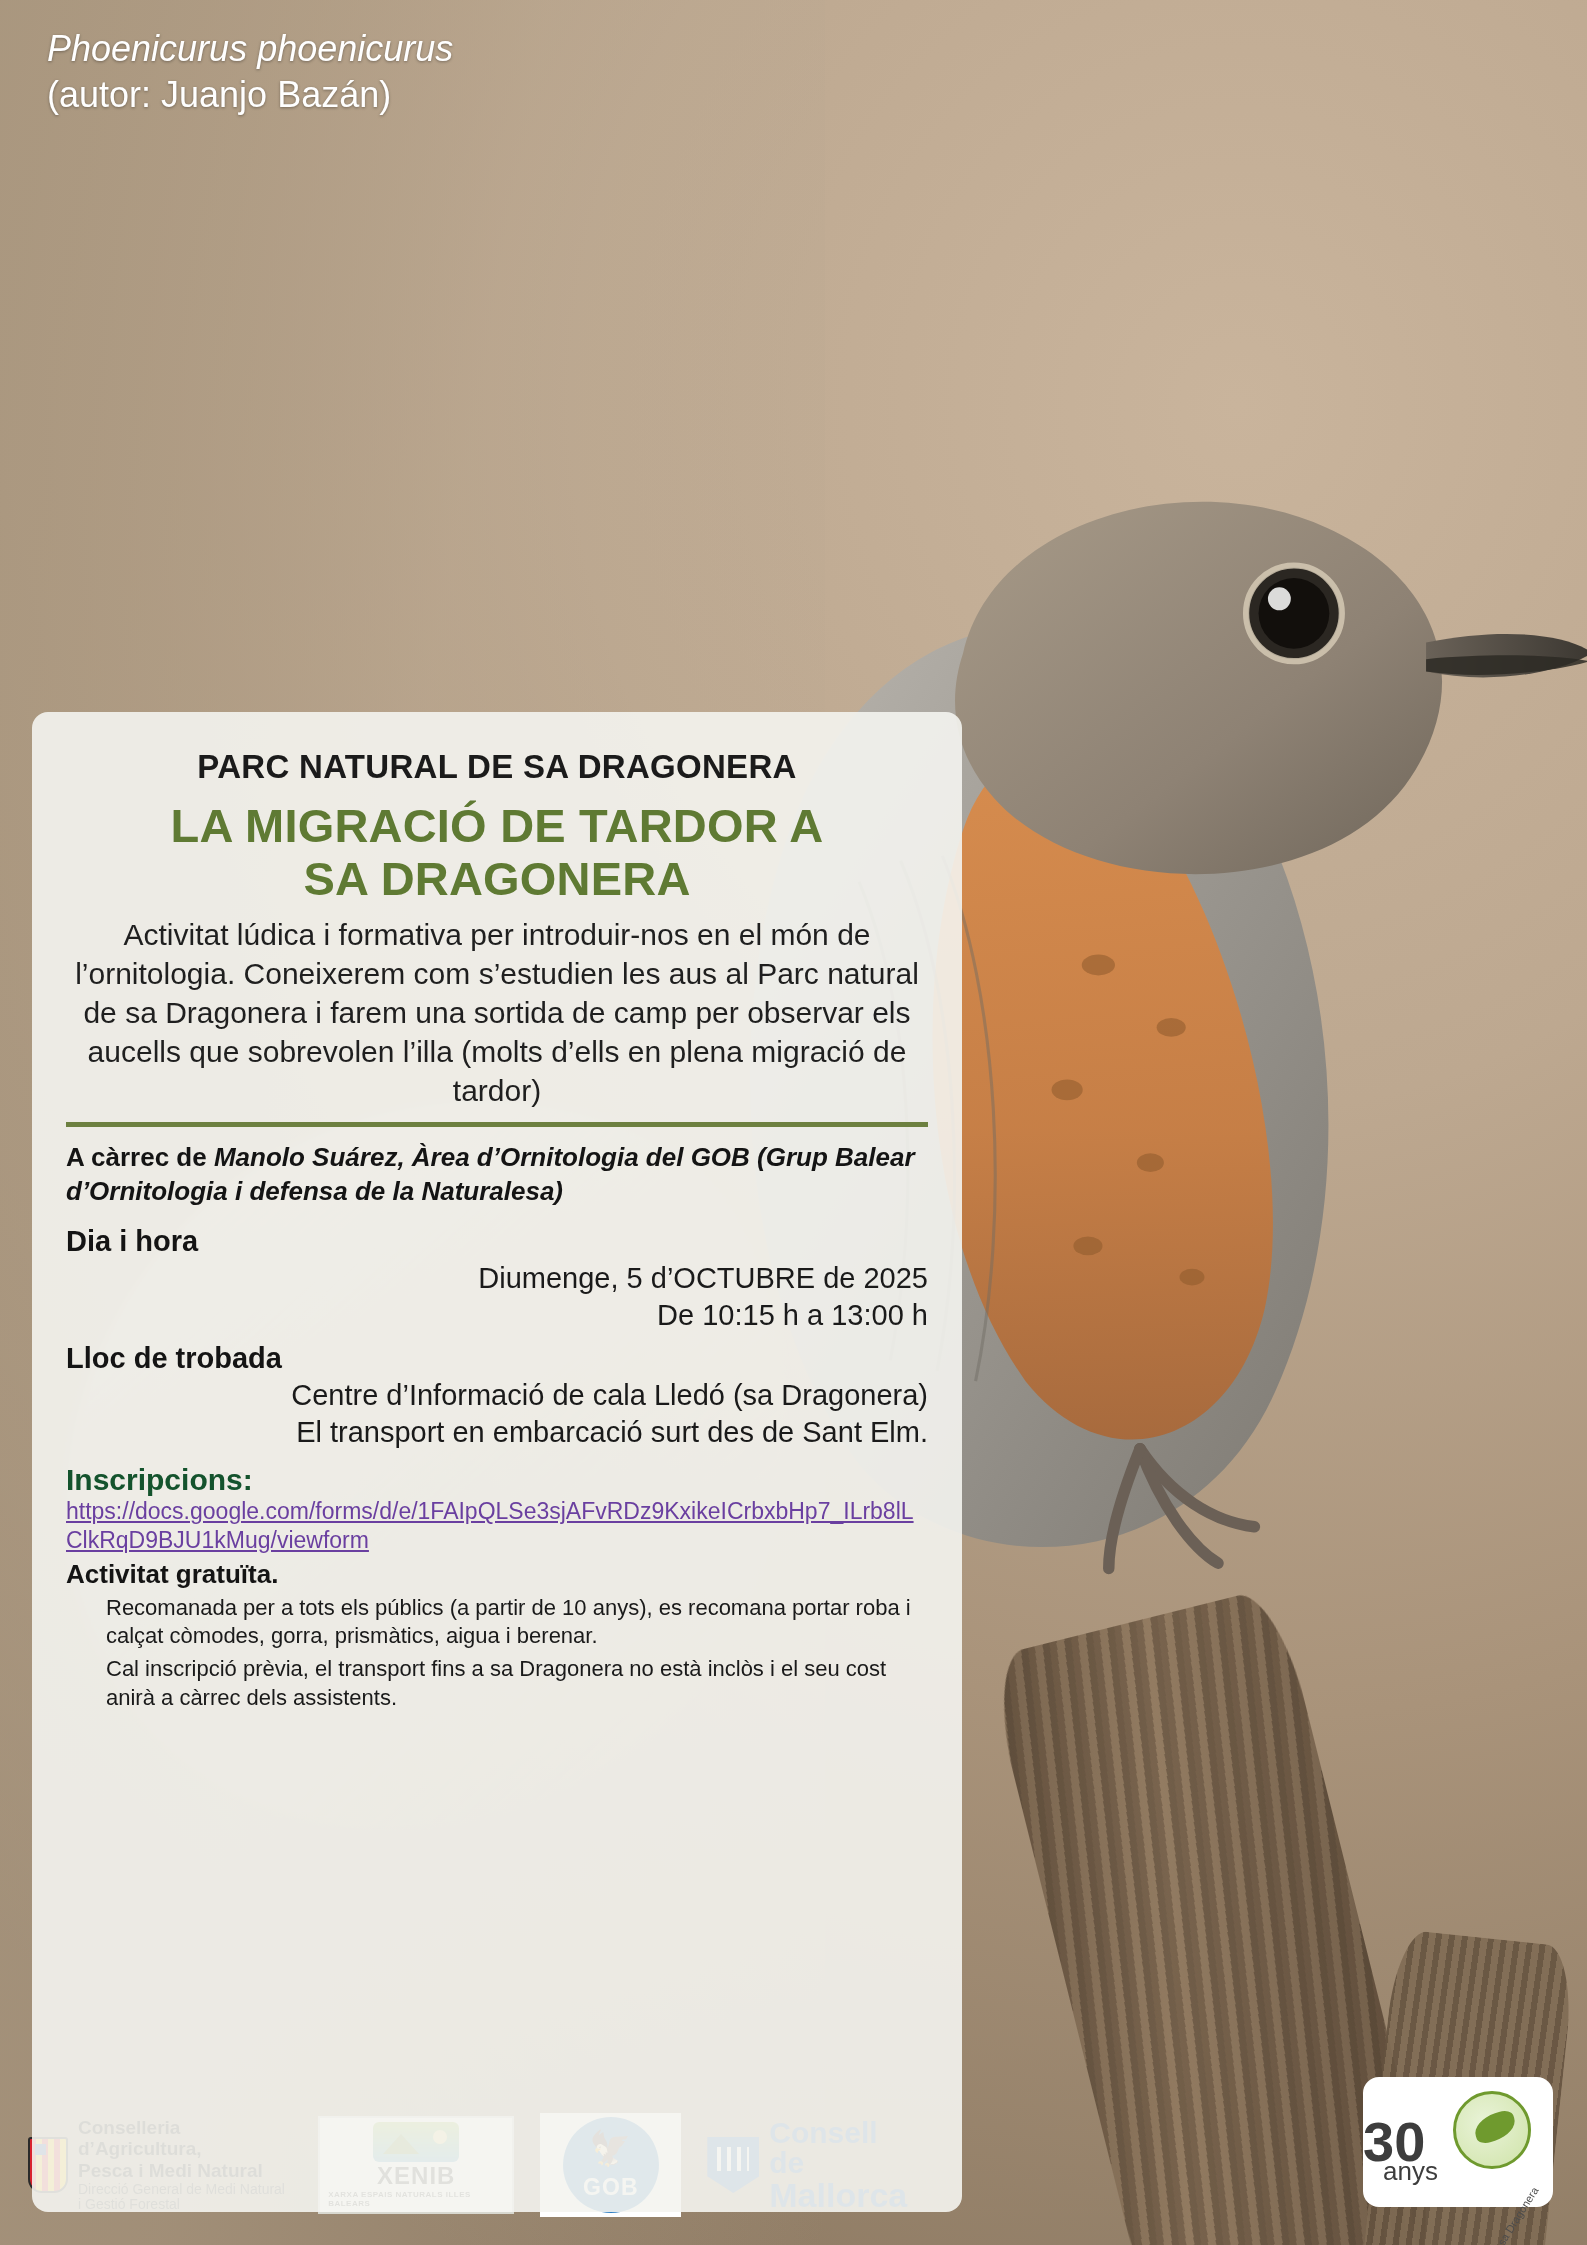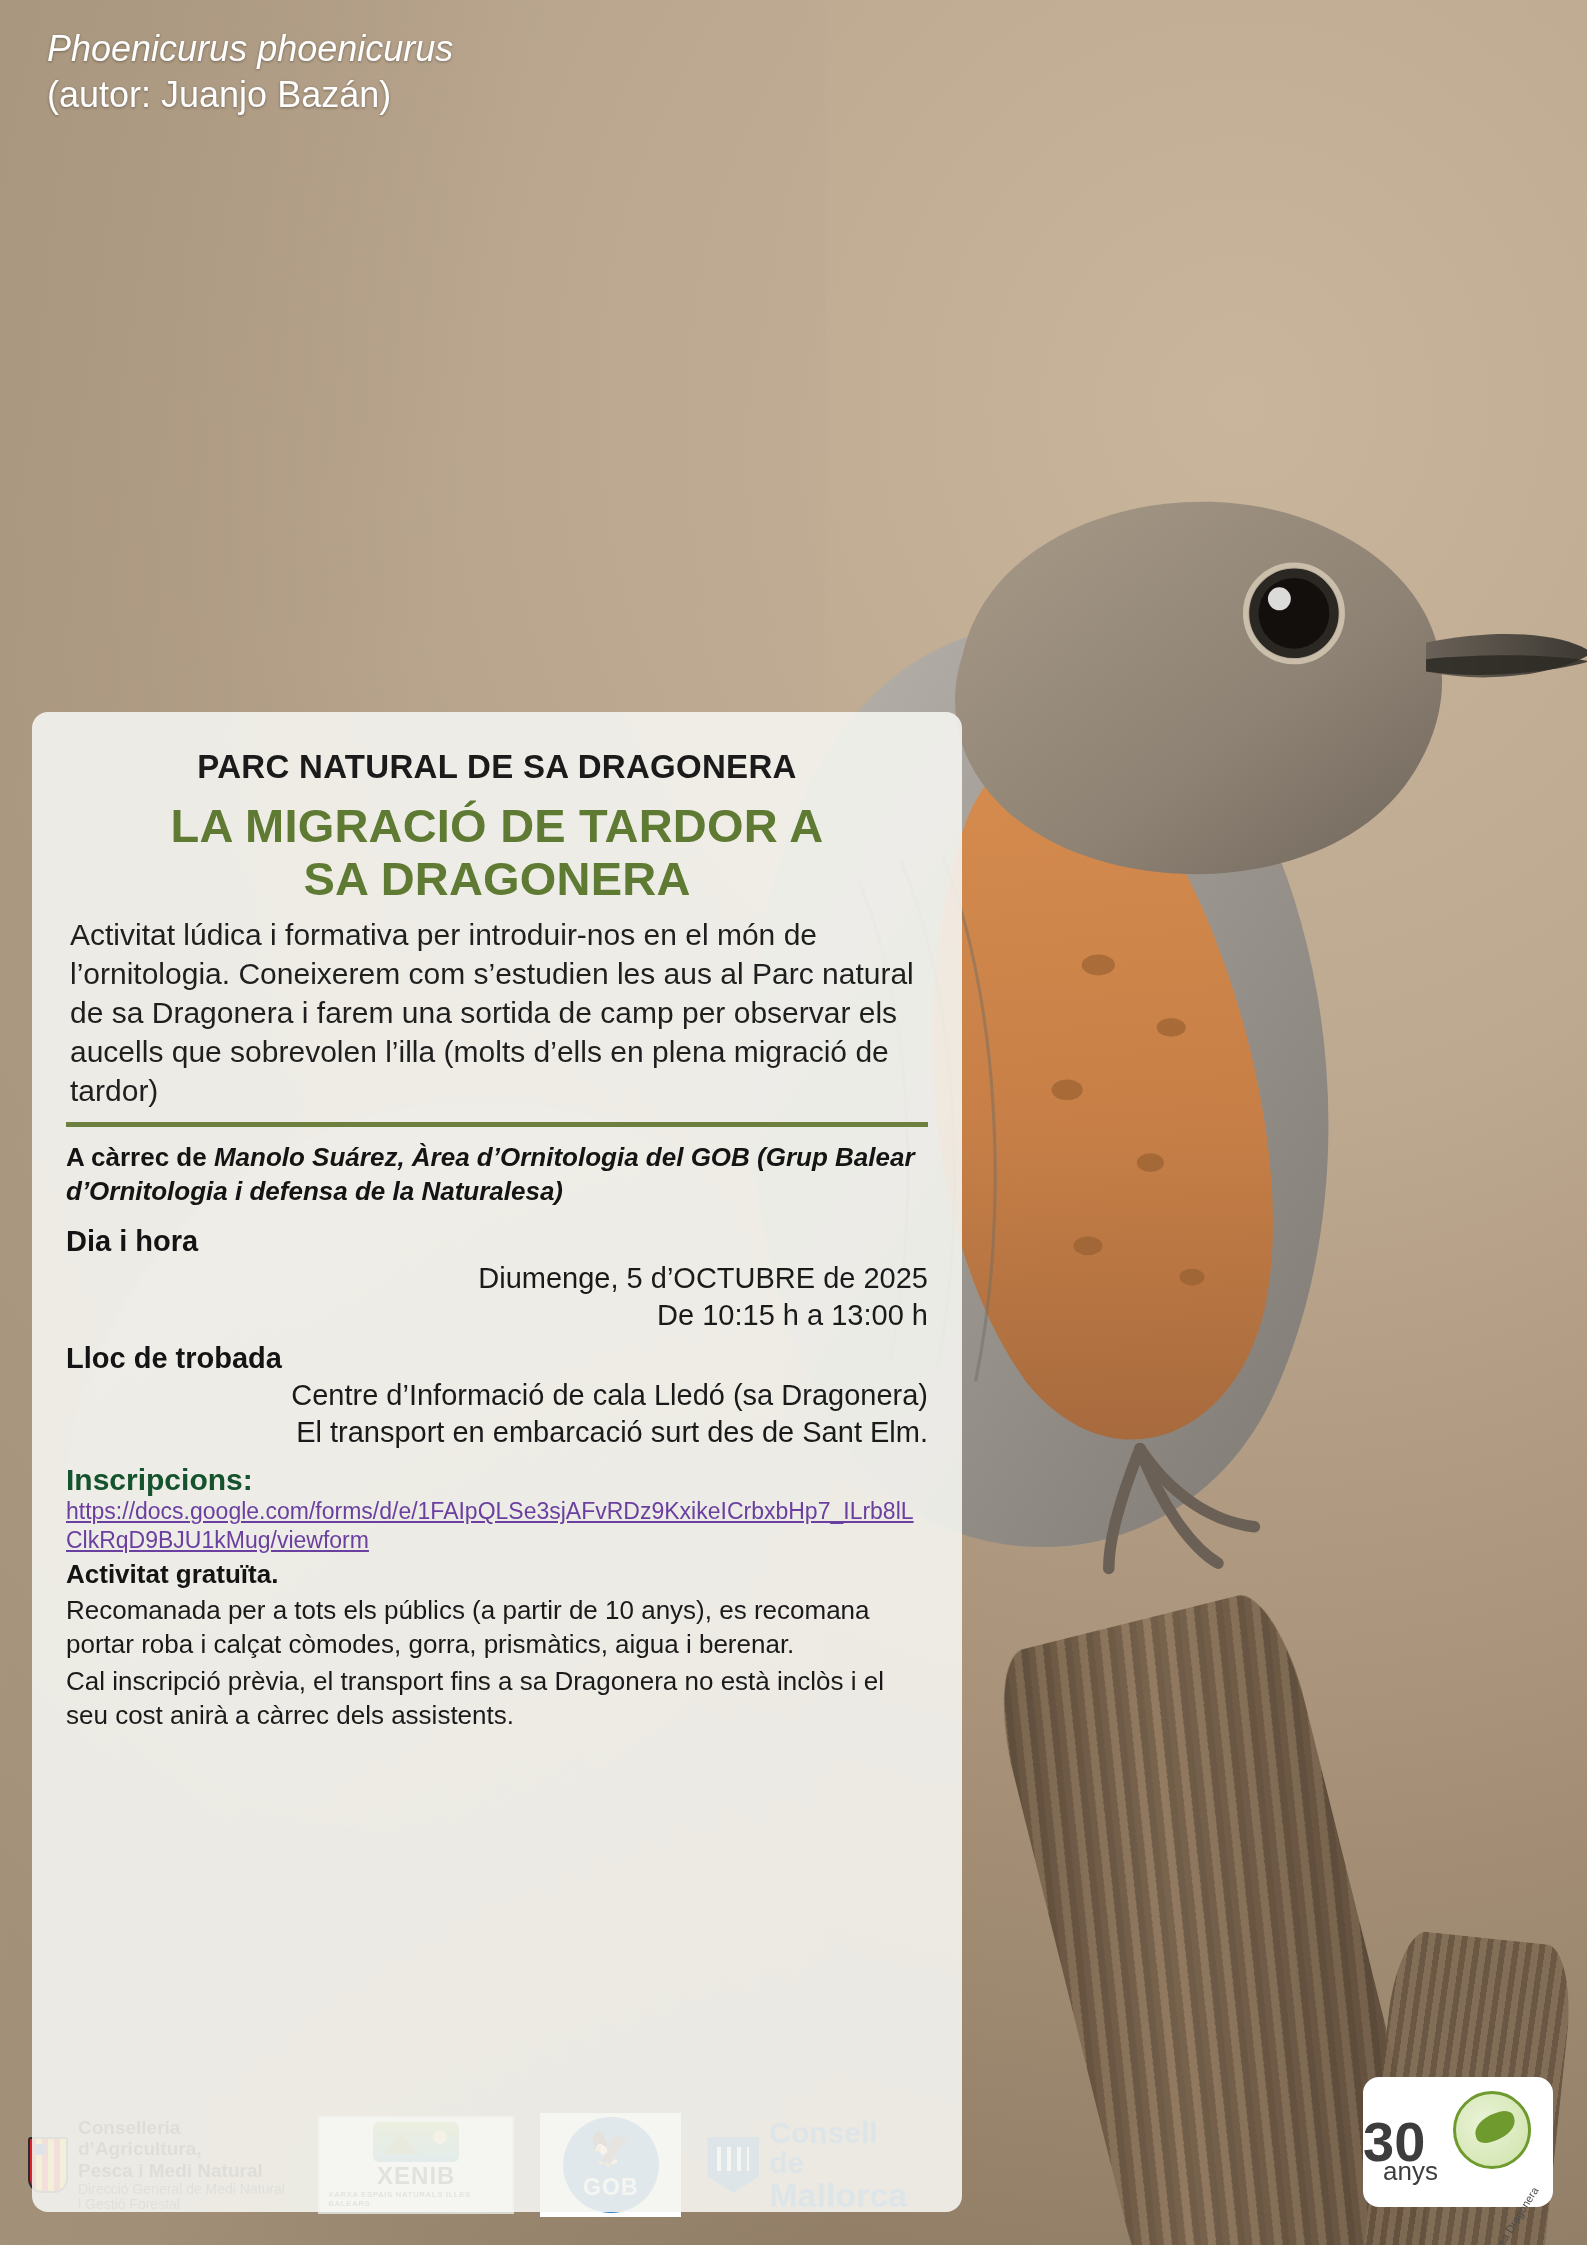--- a/index.html
+++ b/index.html
@@ -114,21 +114,21 @@
   .main-title {
     text-align: center;
     font-weight: bold;
     font-size: 47px;
     line-height: 1.12;
     color: #5f7a33;
     margin: 2px 0 10px 0;
     letter-spacing: 0.2px;
   }
   .lead {
-    text-align: left;
+    text-align: center;
     font-size: 30px;
     line-height: 1.30;
     color: #1f1f1f;
     margin: 6px 4px 12px 4px;
   }
   .divider {
     height: 5px;
     background: #6d8040;
     margin: 12px 0 14px 0;
   }
@@ -166,24 +166,25 @@
     line-height: 1.25;
     display: block;
   }
   .free {
     font-size: 26px;
     font-weight: bold;
     color: #141414;
     margin-top: 4px;
   }
   .note {
-    font-size: 26px;
+    font-size: 22px;
     line-height: 1.30;
     color: #1a1a1a;
     margin-top: 4px;
+    margin-left: 40px;
   }
 
   
   .logos {
     position: absolute;
     left: 28px;
     bottom: 20px;
     width: 880px;
     height: 120px;
     display: flex;

